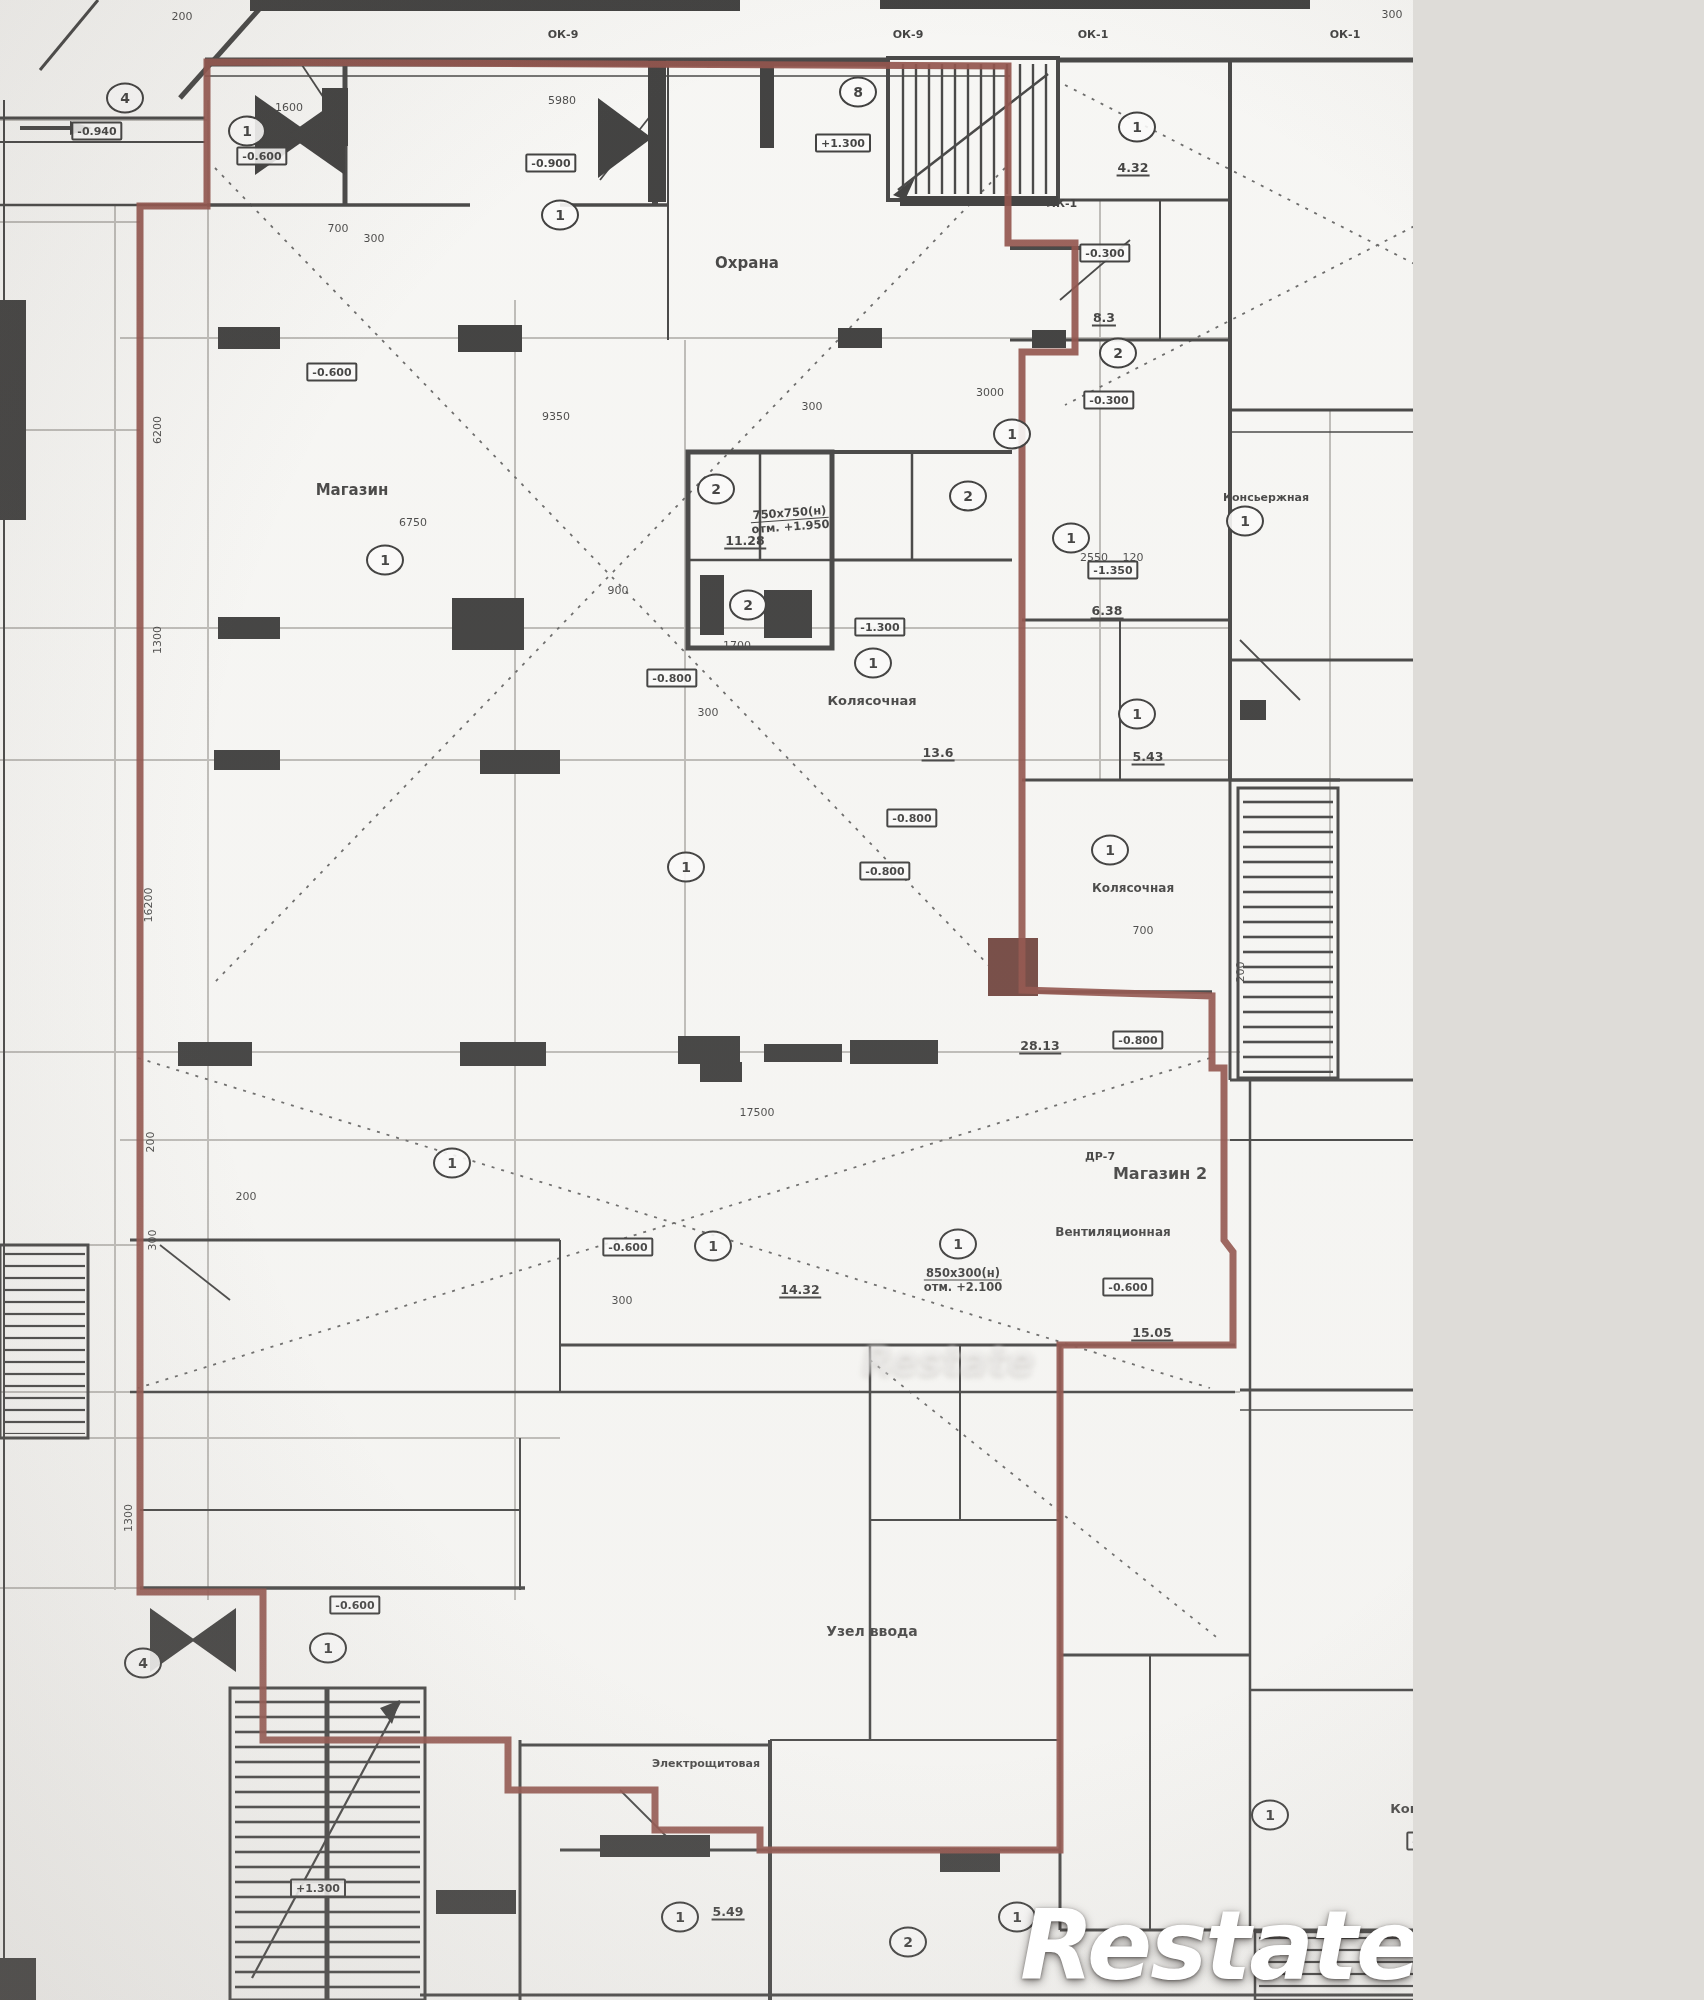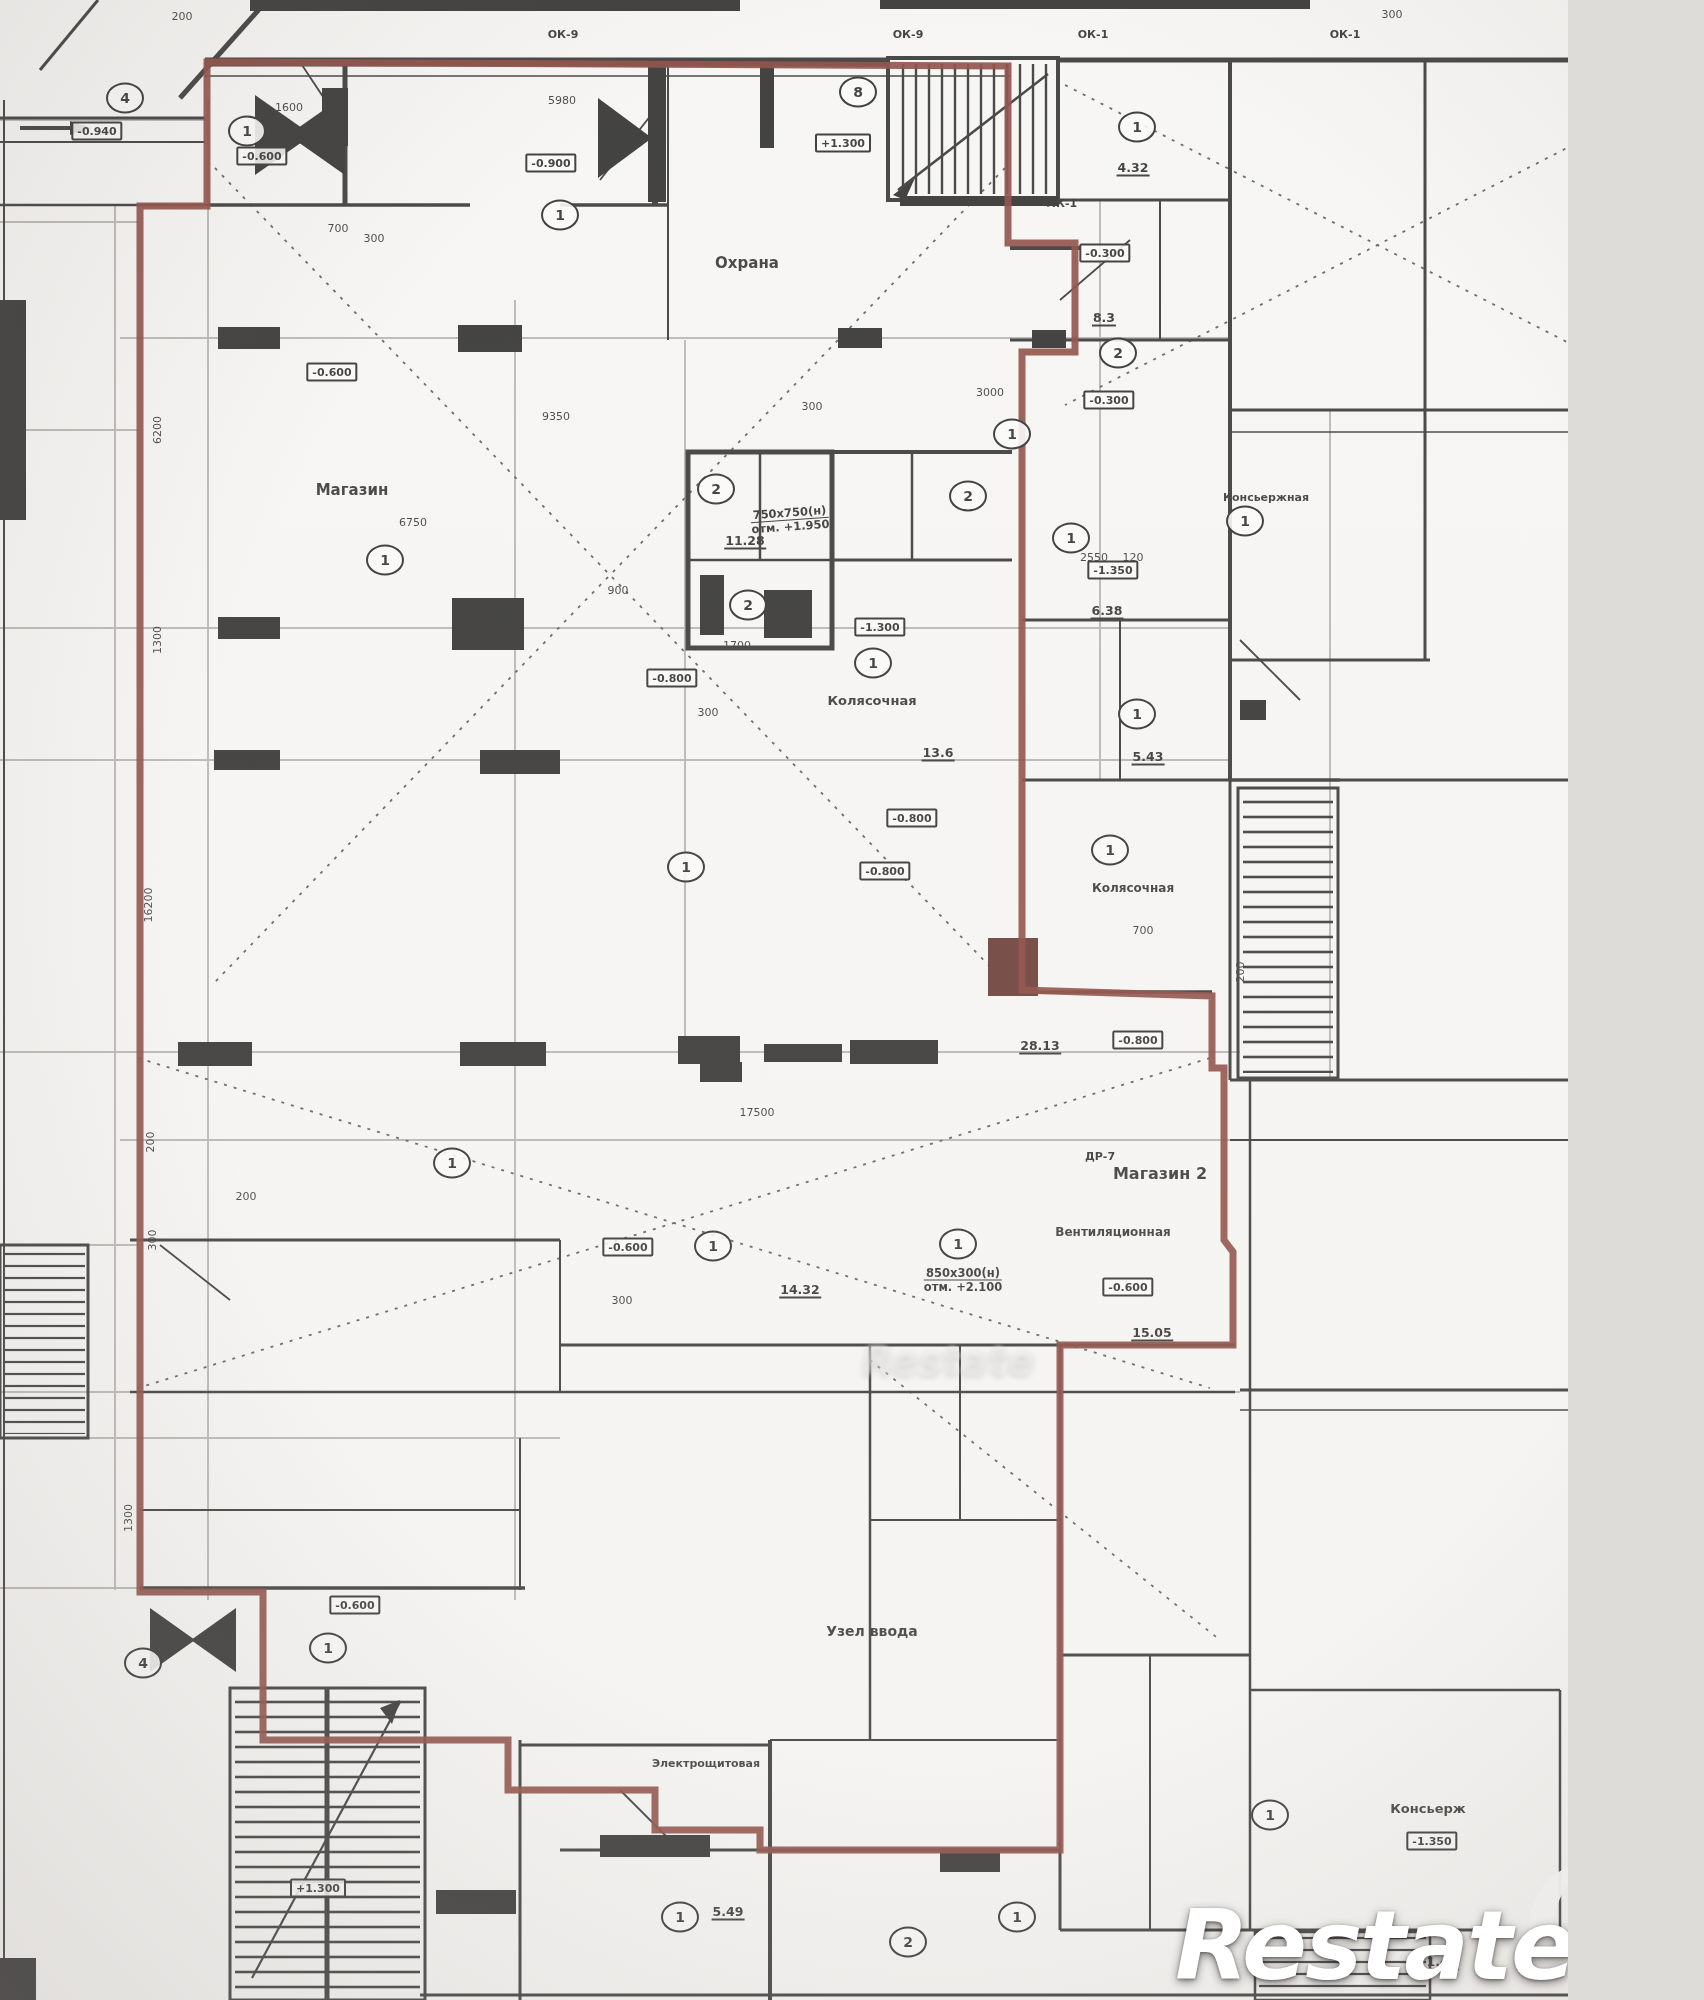--- a/index.html
+++ b/index.html
@@ -1,16 +1,16 @@
 <!DOCTYPE html>
 <html><head>
 <meta charset="utf-8">
 <style>
   html,body{margin:0;padding:0;background:#dedcd8;}
-  .stage{position:relative;width:1568px;height:2000px;background:#ef4444;overflow:hidden;}
+  .stage{position:relative;width:1413px;height:2000px;background:#ef4444;overflow:hidden;}
   .stage svg{position:absolute;left:0;top:0;filter:blur(0.45px);}
   #labels{position:absolute;left:0;top:0;width:1704px;height:2000px;filter:blur(0.3px);}
   .lbl{position:absolute;transform:translate(-50%,-50%);white-space:nowrap;
        font-family:"DejaVu Sans",sans-serif;color:#151515;}
   .room{font-size:14px;font-weight:bold;color:#1b1b1b;}
   .elev{font-size:11px;font-weight:bold;border:2px solid #141414;background:rgba(255,255,255,.88);
         padding:0 4px;line-height:15px;border-radius:2px;}
   .bub{width:34px;height:27px;border:2.5px solid #121212;border-radius:50%;
        background:rgba(255,255,255,.9);line-height:26px;text-align:center;
        font-size:14px;font-weight:bold;}

